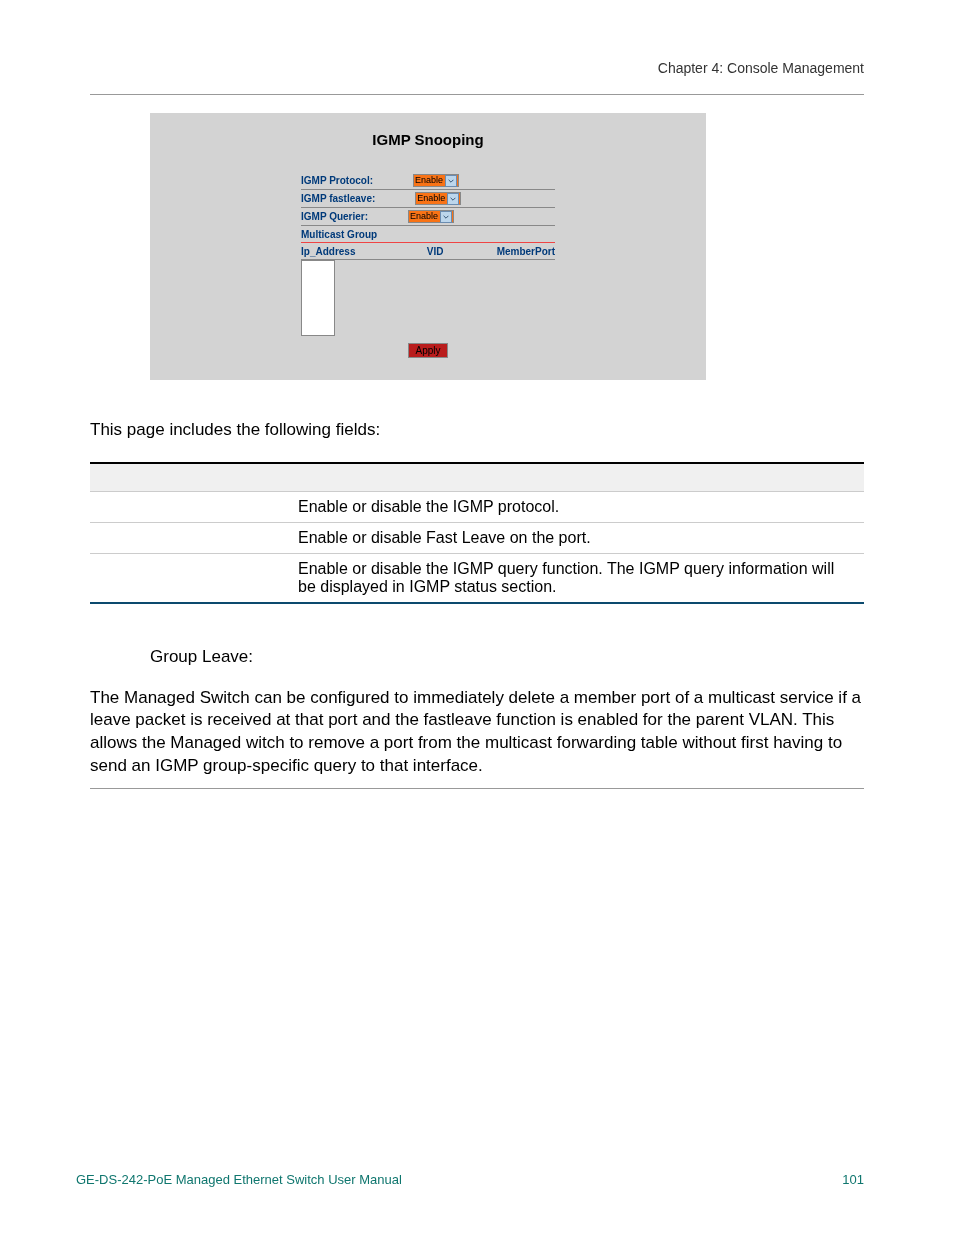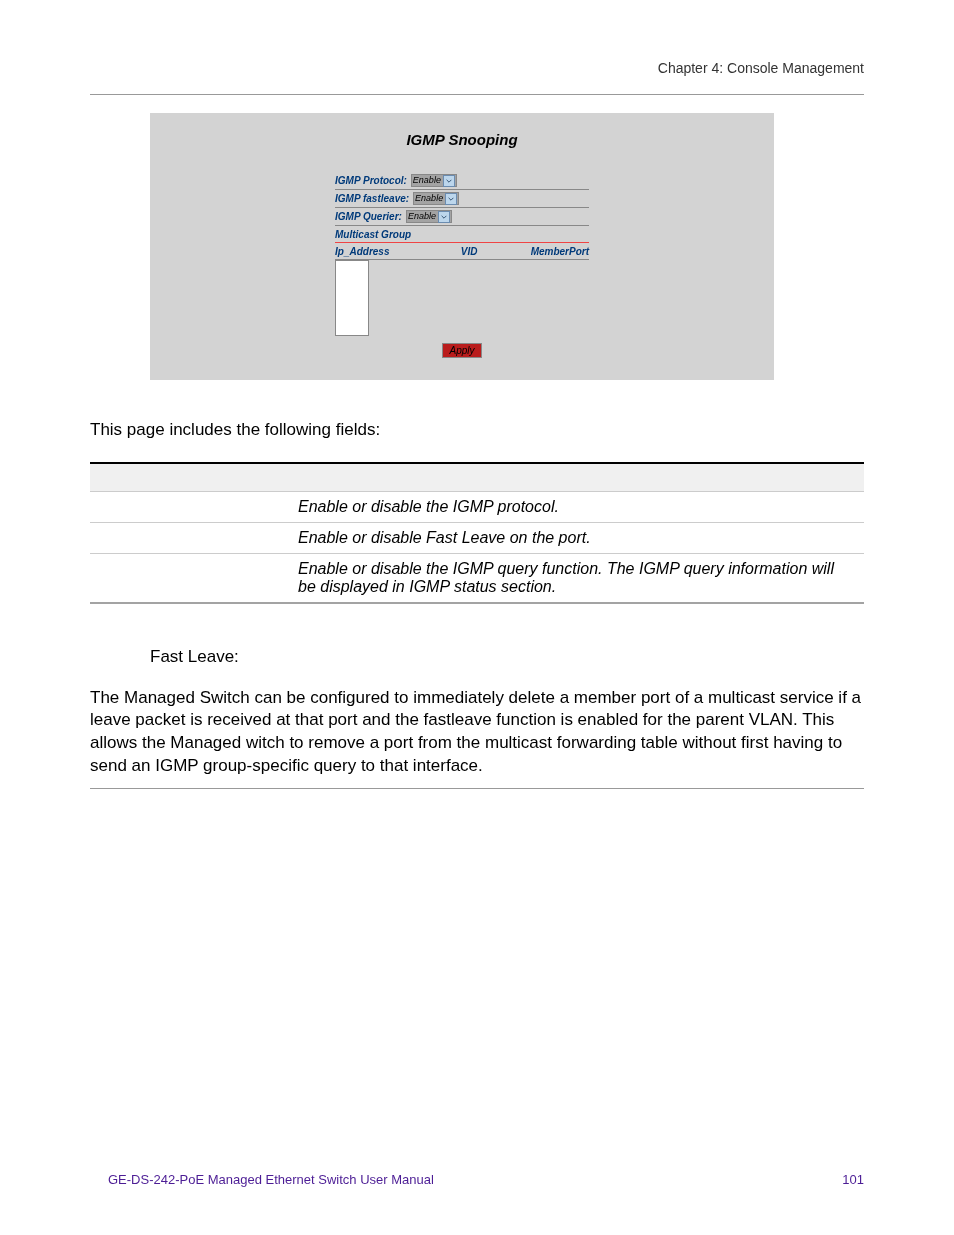--- a/index.html
+++ b/index.html
@@ -25,24 +25,23 @@
   }
   .hr-top {
     border: none;
     border-top: 1px solid #999;
     margin-bottom: 18px;
   }
 
   
   .ui-panel {
     background: #d3d3d3;
-    width: 624px;
+    width: 556px;
     margin: 0 auto 40px 60px;
     padding: 18px 0 22px 0;
-    font-style: italic;
   }
   .ui-title {
     text-align: center;
     font-weight: bold;
     font-size: 15px;
     color: #000;
     margin-bottom: 24px;
   }
   .ui-inner {
     width: 254px;
@@ -54,29 +53,30 @@
     border-bottom: 1px solid #888;
     padding: 2px 0;
     font-size: 10px;
   }
   .ui-row-label {
     color: #003a7a;
     font-weight: bold;
     margin-right: 4px;
   }
   .ui-select {
-    background: #a3a3a3;
+    background: #f97316;
     border: 1px solid #888;
     font-size: 9px;
     padding: 0 1px;
     height: 13px;
     line-height: 11px;
     display: inline-flex;
     align-items: center;
     position: relative;
+    margin-left: 36px;
   }
   .ui-select-arrow {
     width: 12px;
     height: 12px;
     background: #bcd6ec;
     border: 1px solid #6b8cb0;
     display: inline-flex;
     align-items: center;
     justify-content: center;
     margin-left: 2px;
@@ -122,60 +122,59 @@
   
   .intro {
     font-size: 17px;
     margin: 24px 0 22px 0;
   }
 
   .field-table {
     width: 100%;
     border-collapse: collapse;
     margin-bottom: 30px;
-    font-style: italic;
   }
   .field-table tr.header-row td {
     background: #f0f0f0;
     height: 28px;
     border-top: 2px solid #000;
     border-bottom: 1px solid #ccc;
   }
   .field-table td {
     border-bottom: 1px solid #ccc;
     padding: 6px 8px;
     font-size: 16px;
     vertical-align: top;
   }
   .field-table td.label-cell { width: 200px; }
-  .field-table tr.last td { border-bottom: 2px solid #a3a3a3; }
+  .field-table tr.last td { border-bottom: 2px solid #0c4a6e; }
   .field-table tr.spacer td { border: none; height: 14px; }
 
   .sub-head {
     font-size: 17px;
     margin: 20px 0 20px 60px;
   }
   .para {
     font-size: 17px;
     line-height: 1.35;
     margin-bottom: 10px;
   }
   .hr-bottom {
     border: none;
     border-top: 1px solid #999;
     margin-top: 2px;
   }
 
   .footer {
     position: absolute;
     bottom: 48px;
-    left: 108px;
+    left: 76px;
     right: 90px;
     font-size: 13px;
-    color: #4c1d95;
+    color: #0f766e;
     display: flex;
     justify-content: space-between;
   }
 </style>
 </head>
 <body>
 
 <div class="page">
   <div class="chapter-header">Chapter 4: Console Management</div>
   <hr class="hr-top">
@@ -255,21 +254,21 @@
     <tr class="last">
       <td class="label-cell"></td>
       <td>Enable or disable the IGMP query function. The IGMP query information will be displayed in IGMP status section.</td>
     </tr>
     <tr class="spacer">
           <td colspan="2"></td>
         </tr>
   </tbody>
     </table>
 
-  <p class="sub-head">Fast Leave:</p>
+  <p class="sub-head">Group Leave:</p>
 
   <p class="para">The Managed Switch can be configured to immediately delete a member port of a multicast service if a leave packet is received at that port and the fastleave function is enabled for the parent VLAN. This allows the Managed witch to remove a port from the multicast forwarding table without first having to send an IGMP group-specific query to that interface.</p>
   <hr class="hr-bottom">
 
   <div class="footer">
     <span>GE-DS-242-PoE Managed Ethernet Switch User Manual</span>
     <span>101</span>
   </div>
 </div>
 

